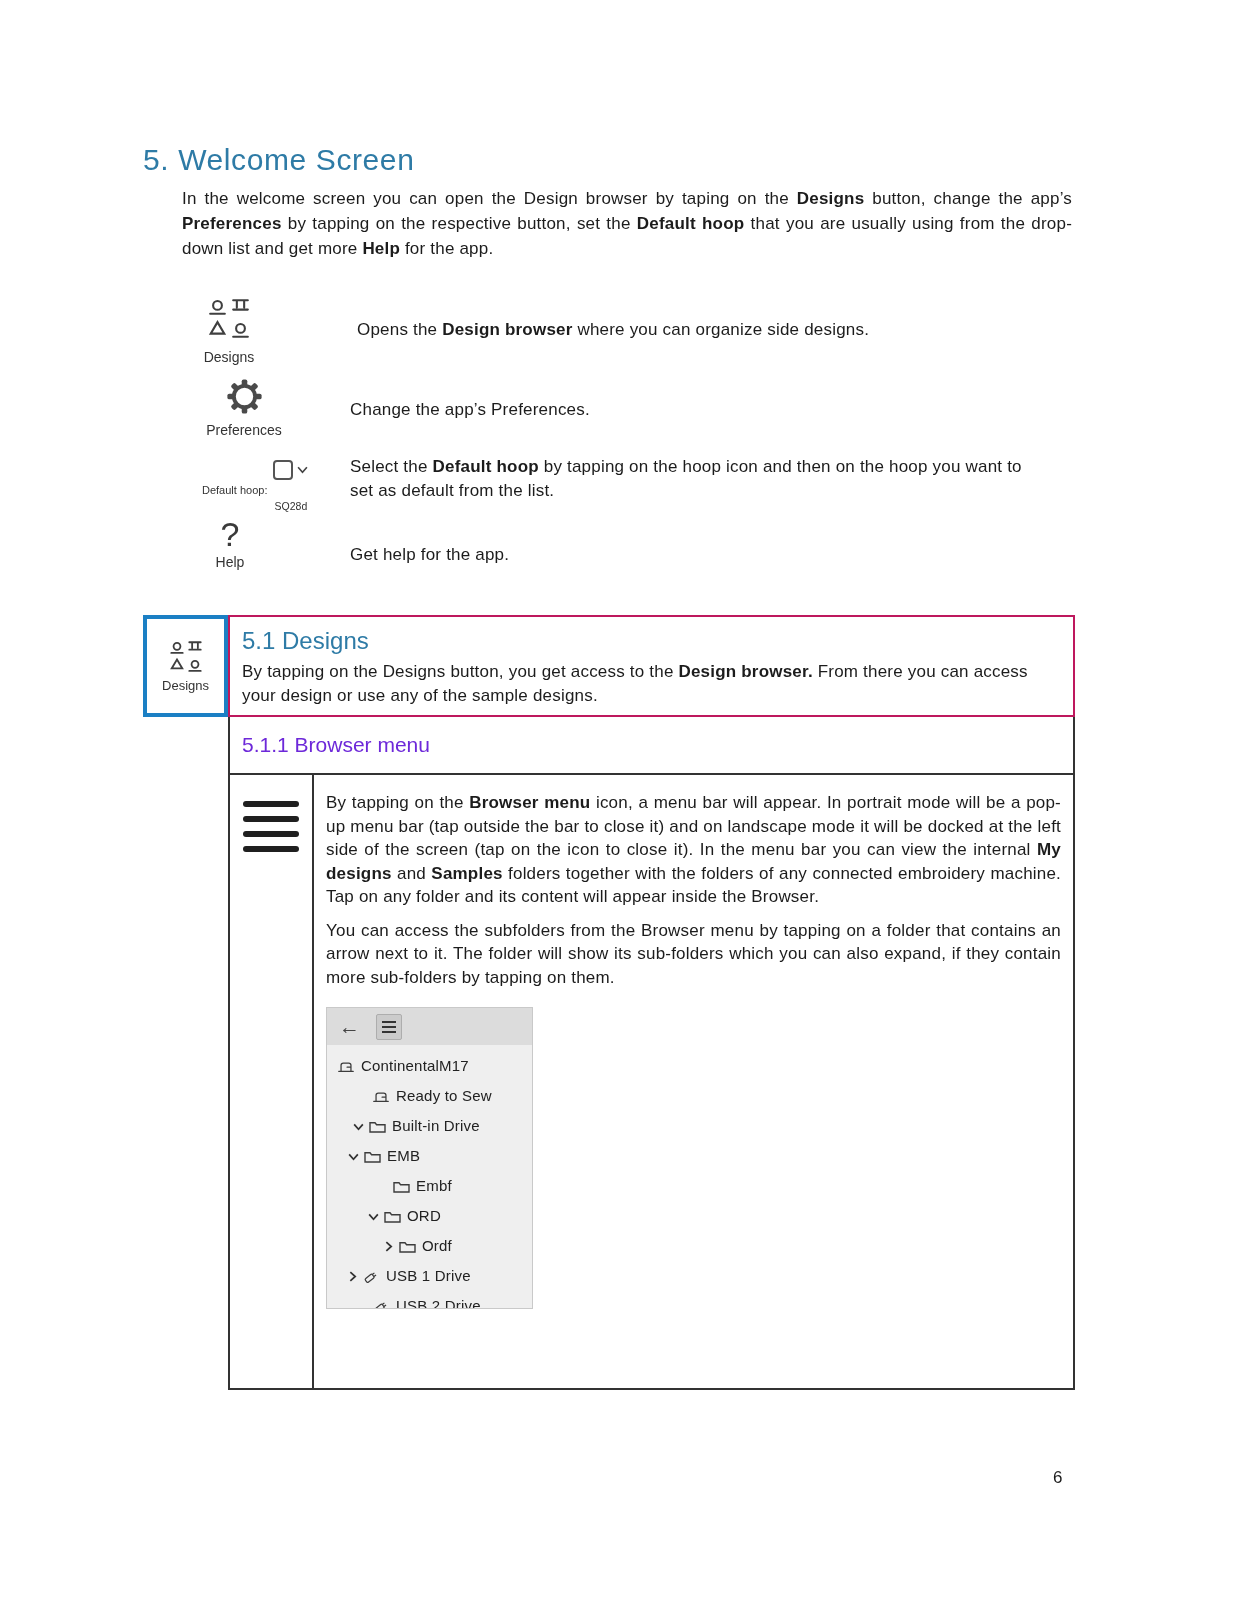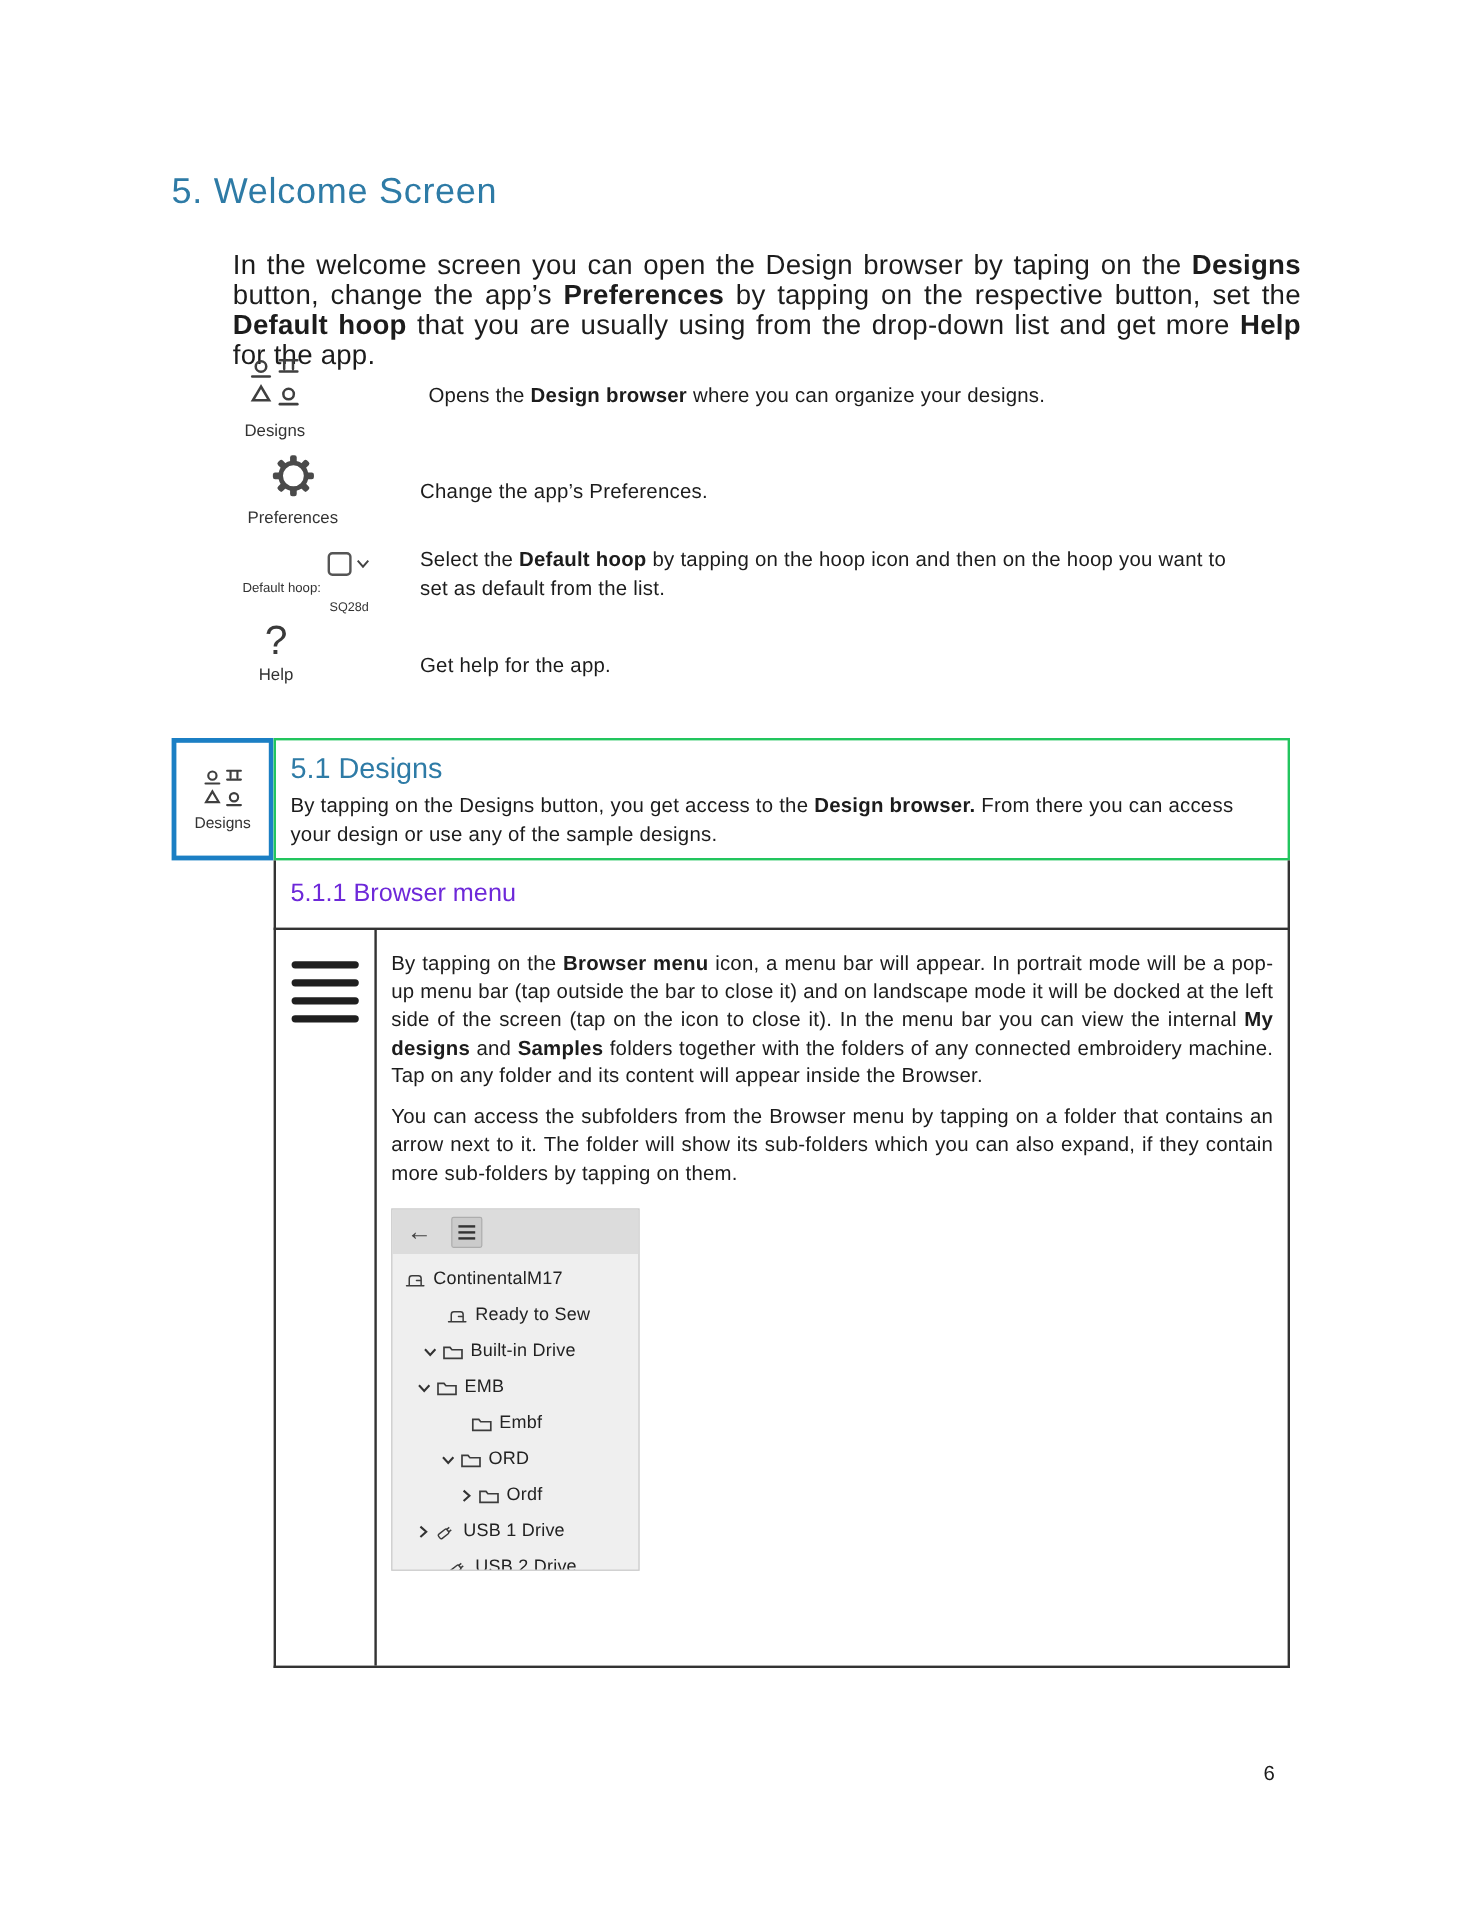--- a/index.html
+++ b/index.html
@@ -8,22 +8,22 @@
     width:1236px; height:1600px; position:relative;
     font-family:"Liberation Sans", sans-serif; color:#1c1c1c;
   }
   b { font-weight:bold; }
 
   .h1 {
     position:absolute; left:143px; top:143px;
     font-size:30px; color:#2e7ba6; letter-spacing:.6px; font-weight:500;
   }
   .intro {
-    position:absolute; left:182px; top:208px; width:890px;
-    font-size:23px; line-height:25px; text-align:justify; letter-spacing:.2px;margin-left:12px;
+    position:absolute; left:182px; top:186px; width:890px;
+    font-size:17px; line-height:25px; text-align:justify; letter-spacing:.2px;
   }
 
   
   .iconblock { position:absolute; text-align:center; color:#333; }
   .iconblock .ilabel { font-size:14px; color:#333; margin-top:3px; }
   .desc { position:absolute; font-size:17px; line-height:24px; letter-spacing:.2px; }
 
   .hooprow { position:absolute; display:flex; align-items:flex-start; color:#333; }
   .hooplabel { font-size:11px; margin-top:24px; }
   .hoopwrap { margin-left:6px; text-align:center; }
@@ -36,21 +36,21 @@
   
   .secA { position:absolute; left:143px; top:615px; width:932px; height:102px; }
   .secA .tab {
     position:absolute; left:0; top:0; width:85px; height:102px;
     border:4px solid #1b7fc4; background:#fff;
     display:flex; flex-direction:column; align-items:center; justify-content:center; gap:3px;
   }
   .secA .tab .tlbl { font-size:13px; color:#333; }
   .secA .abox {
     position:absolute; left:85px; top:0; width:847px; height:102px;
-    border:2px solid #22c55e; padding:10px 14px 0 12px; background:#fff;
+    border:2px solid #be185d; padding:10px 14px 0 12px; background:#fff;
   }
   .sechead { font-size:24px; color:#2e7ba6; margin-bottom:5px; font-weight:500; }
   .secbody { font-size:17px; line-height:24px; letter-spacing:.2px; }
 
   .secB {
     position:absolute; left:228px; top:717px; width:847px; height:58px;
     border:2px solid #333; border-top:none; display:flex; align-items:center; padding-left:12px;
   }
   .secB .h3 { font-size:21px; color:#6d28d9; font-weight:500; }
 
@@ -100,21 +100,21 @@
       <circle cx="11" cy="9" r="4.2"></circle>
         <path d="M4 17 H18"></path>
       <path d="M26 4 H40 M29.5 4 V11 M36.5 4 V11 M26 13 H40"></path>
       <path d="M11 25 L4.5 36 H17.5 Z"></path>
       <circle cx="33" cy="31" r="4.2"></circle>
         <path d="M26 39 H40"></path>
     </g>
   </svg>
   <div class="ilabel">Designs</div>
 </div>
-<div class="desc" style="left:357px; top:318px; width:600px;"><span>Opens the </span><b>Design browser</b><span> where you can organize your designs.</span></div>
+<div class="desc" style="left:357px; top:318px; width:600px;"><span>Opens the </span><b>Design browser</b><span> where you can organize side designs.</span></div>
 
 <div class="iconblock" style="left:202px; top:378px; width:84px;">
   <svg width="37" height="37" viewBox="0 0 40 40">
     <g fill="#4a4a4a">
       <rect x="17" y="1.5" width="6" height="8" rx="2"></rect>
       <rect x="17" y="1.5" width="6" height="8" rx="2" transform="rotate(45 20 20)"></rect>
       <rect x="17" y="1.5" width="6" height="8" rx="2" transform="rotate(90 20 20)"></rect>
       <rect x="17" y="1.5" width="6" height="8" rx="2" transform="rotate(135 20 20)"></rect>
       <rect x="17" y="1.5" width="6" height="8" rx="2" transform="rotate(180 20 20)"></rect>
       <rect x="17" y="1.5" width="6" height="8" rx="2" transform="rotate(225 20 20)"></rect>

